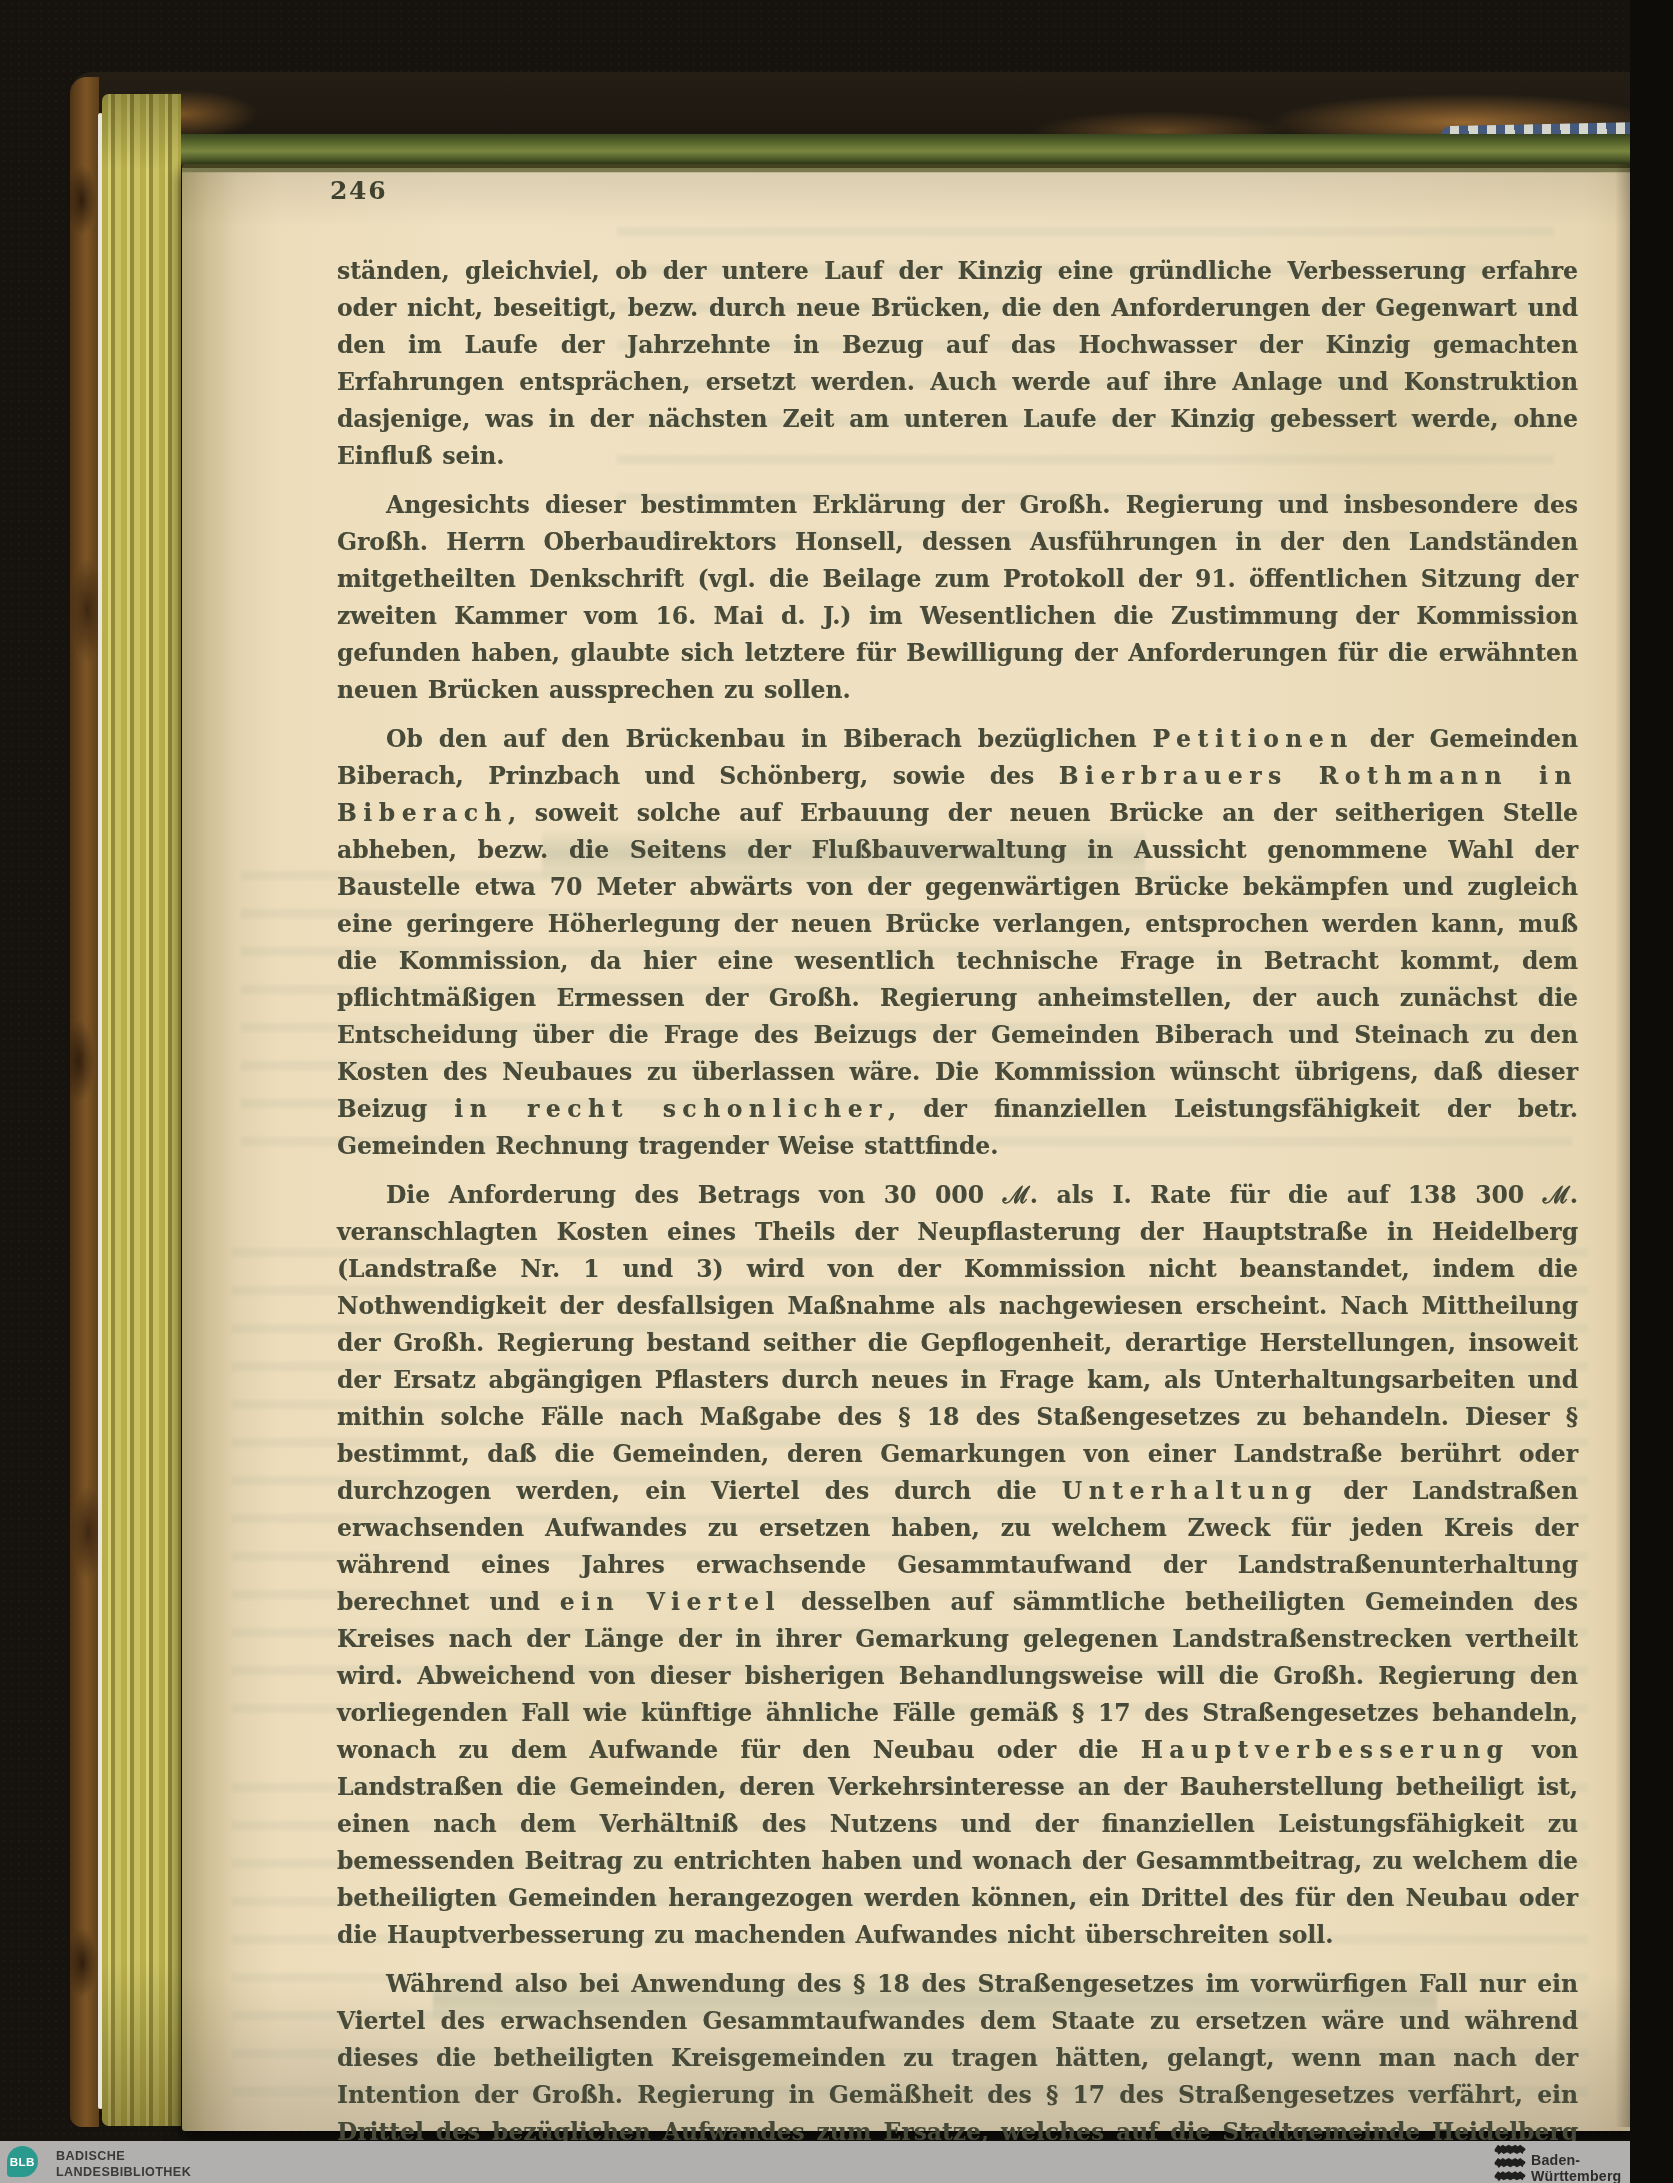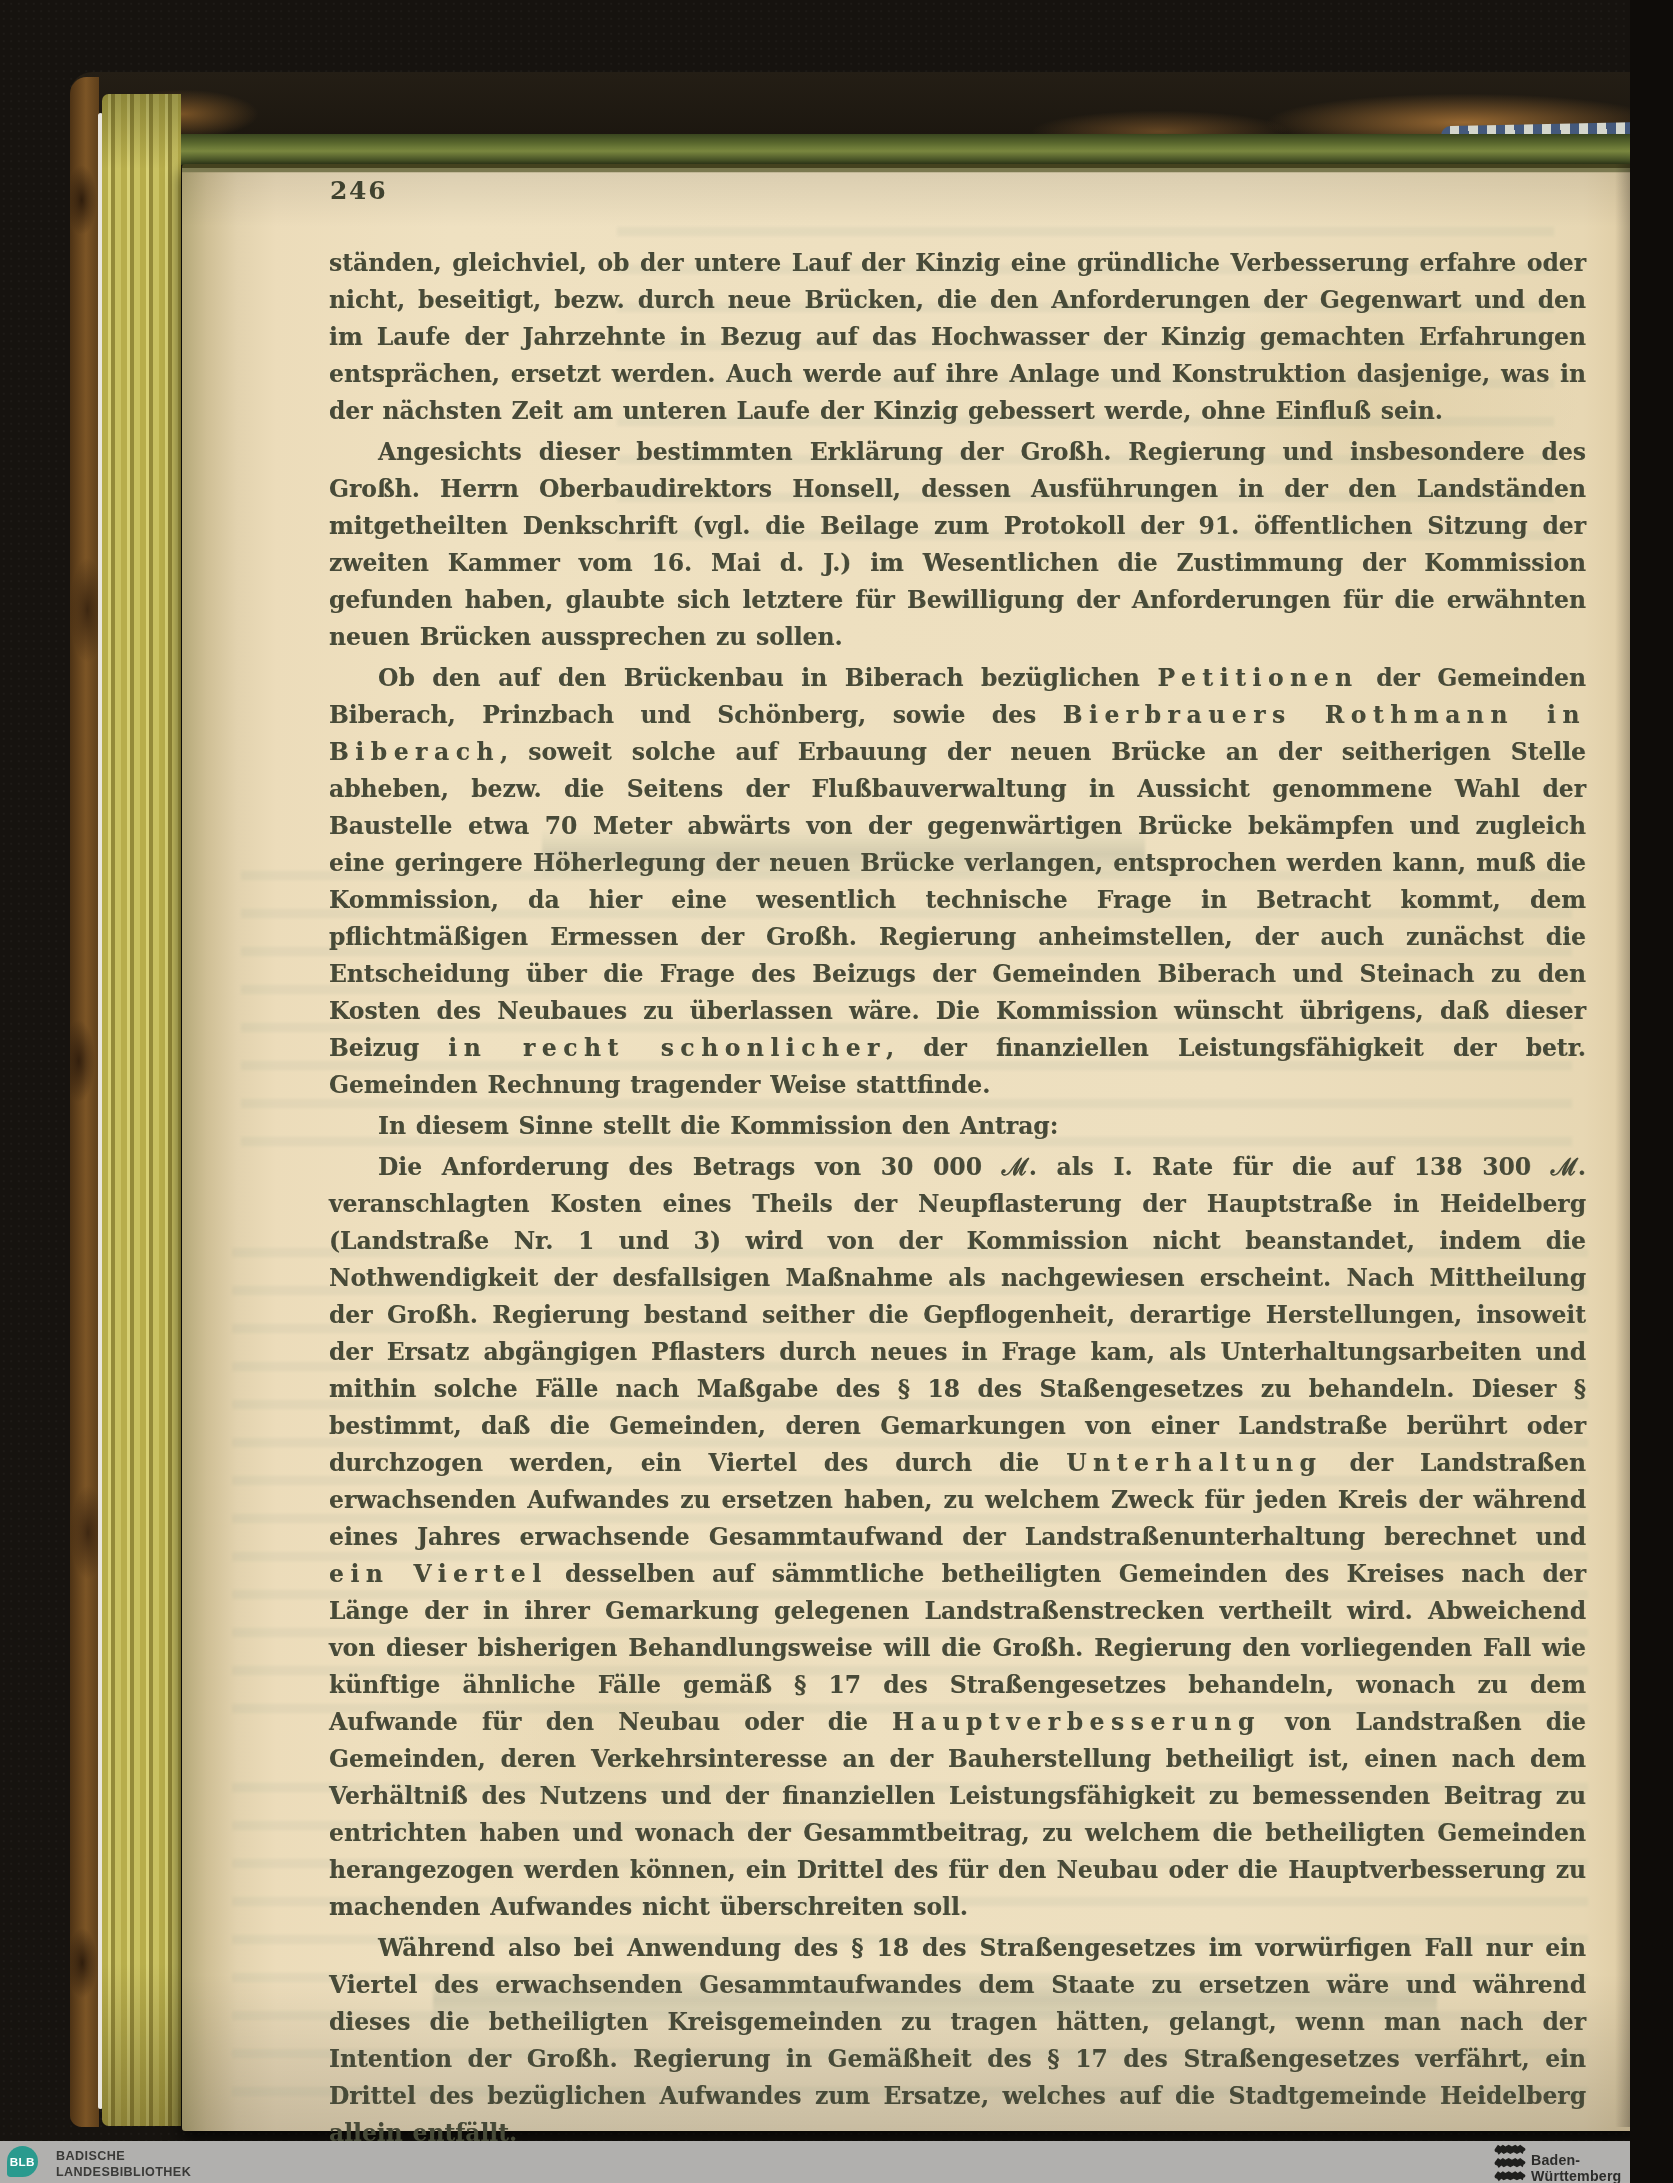--- a/index.html
+++ b/index.html
@@ -58,21 +58,21 @@
   .g-lines{background:repeating-linear-gradient(180deg, rgba(120,145,125,.11) 0 9.2px, transparent 9.2px 38px);}
   .g-smudge{background:linear-gradient(0deg, transparent, rgba(88,112,96,.22), transparent);}
 
   
   .page-number{position:absolute;left:330px;top:176px;
     font:700 25px "DejaVu Serif", serif;color:#3f422f;letter-spacing:1.7px;}
   .text-block{position:absolute;left:325px;top:241px;width:1265px;
     font-family:"DejaVu Serif", serif;font-weight:700;font-size:23.4px;line-height:37px;
     color:#474a38;text-align:justify;word-spacing:1.7px;
     text-shadow:0.3px 0.3px 0.6px rgba(50,50,30,.35);}
-  .para{margin:4px;}
+  .para{margin:12px;}
   .para.indent{text-indent:49px;}
   .para.continuation{text-indent:0;}
   .para.petition{margin-left:72px;margin-right:8.4px;text-indent:40px;}
   .para.heading{text-align:center;text-indent:0;font-size:25px;color:#383b29;
     letter-spacing:0.8px;margin:11px 0 7.5px;}
   .sperr{letter-spacing:.28em;}
 
   
   .footer-bar{position:absolute;left:0;top:2141px;width:1674px;height:43px;background:#b1b0ae;}
   .blb-badge{position:absolute;left:6.7px;top:2146px;width:31px;height:31px;
@@ -108,21 +108,20 @@
   </div>
 
   <div class="gutter"></div>
   <div class="facing-page"></div>
 
   <div class="page-number">246</div>
   <div class="text-block">
       <p class="para continuation"><span>ständen, gleichviel, ob der untere Lauf der Kinzig eine gründliche Verbesserung erfahre oder nicht, beseitigt, bezw. durch neue Brücken, die den Anforderungen der Gegenwart und den im Laufe der Jahrzehnte in Bezug auf das Hochwasser der Kinzig gemachten Erfahrungen entsprächen, ersetzt werden. Auch werde auf ihre Anlage und Konstruktion dasjenige, was in der nächsten Zeit am unteren Laufe der Kinzig gebessert werde, ohne Einfluß sein.</span></p>
       <p class="para indent"><span>Angesichts dieser bestimmten Erklärung der Großh. Regierung und insbesondere des Großh. Herrn Oberbaudirektors Honsell, dessen Ausführungen in der den Landständen mitgetheilten Denkschrift (vgl. die Beilage zum Protokoll der 91. öffentlichen Sitzung der zweiten Kammer vom 16. Mai d. J.) im Wesentlichen die Zustimmung der Kommission gefunden haben, glaubte sich letztere für Bewilligung der Anforderungen für die erwähnten neuen Brücken aussprechen zu sollen.</span></p>
       <p class="para indent"><span>Ob den auf den Brückenbau in Biberach bezüglichen </span><span class="sperr">Petitionen</span><span> der Gemeinden Biberach, Prinzbach und Schönberg, sowie des </span><span class="sperr">Bierbrauers Rothmann in Biberach</span><span>, soweit solche auf Erbauung der neuen Brücke an der seitherigen Stelle abheben, bezw. die Seitens der Flußbauverwaltung in Aussicht genommene Wahl der Baustelle etwa 70 Meter abwärts von der gegenwärtigen Brücke bekämpfen und zugleich eine geringere Höherlegung der neuen Brücke verlangen, entsprochen werden kann, muß die Kommission, da hier eine wesentlich technische Frage in Betracht kommt, dem pflichtmäßigen Ermessen der Großh. Regierung anheimstellen, der auch zunächst die Entscheidung über die Frage des Beizugs der Gemeinden Biberach und Steinach zu den Kosten des Neubaues zu überlassen wäre. Die Kommission wünscht übrigens, daß dieser Beizug </span><span class="sperr">in recht schonlicher</span><span>, der finanziellen Leistungsfähigkeit der betr. Gemeinden Rechnung tragender Weise stattfinde.</span></p>
-      <p class="para indent"><span>In diesem Sinne stellt die Kommission den Antrag:</span></p>
       <p class="para indent"><span>Die Anforderung des Betrags von 30 000 ℳ. als I. Rate für die auf 138 300 ℳ. veranschlagten Kosten eines Theils der Neupflasterung der Hauptstraße in Heidelberg (Landstraße Nr. 1 und 3) wird von der Kommission nicht beanstandet, indem die Nothwendigkeit der desfallsigen Maßnahme als nachgewiesen erscheint. Nach Mittheilung der Großh. Regierung bestand seither die Gepflogenheit, derartige Herstellungen, insoweit der Ersatz abgängigen Pflasters durch neues in Frage kam, als Unterhaltungsarbeiten und mithin solche Fälle nach Maßgabe des § 18 des Staßengesetzes zu behandeln. Dieser § bestimmt, daß die Gemeinden, deren Gemarkungen von einer Landstraße berührt oder durchzogen werden, ein Viertel des durch die </span><span class="sperr">Unterhaltung</span><span> der Landstraßen erwachsenden Aufwandes zu ersetzen haben, zu welchem Zweck für jeden Kreis der während eines Jahres erwachsende Gesammtaufwand der Landstraßenunterhaltung berechnet und </span><span class="sperr">ein Viertel</span><span> desselben auf sämmtliche betheiligten Gemeinden des Kreises nach der Länge der in ihrer Gemarkung gelegenen Landstraßenstrecken vertheilt wird.  Abweichend von dieser bisherigen Behandlungsweise will die Großh. Regierung den vorliegenden Fall wie künftige ähnliche Fälle gemäß § 17 des Straßengesetzes behandeln, wonach zu dem Aufwande für den Neubau oder die </span><span class="sperr">Hauptverbesserung</span><span> von Landstraßen die Gemeinden, deren Verkehrsinteresse an der Bauherstellung betheiligt ist, einen nach dem Verhältniß des Nutzens und der finanziellen Leistungsfähigkeit zu bemessenden Beitrag zu entrichten haben und wonach der Gesammtbeitrag, zu welchem die betheiligten Gemeinden herangezogen werden können, ein Drittel des für den Neubau oder die Hauptverbesserung zu machenden Aufwandes nicht überschreiten soll.</span></p>
       <p class="para indent"><span>Während also bei Anwendung des § 18 des Straßengesetzes im vorwürfigen Fall nur ein Viertel des erwachsenden Gesammtaufwandes dem Staate zu ersetzen wäre und während dieses die betheiligten Kreisgemeinden zu tragen hätten, gelangt, wenn man nach der Intention der Großh. Regierung in Gemäßheit des § 17 des Straßengesetzes verfährt, ein Drittel des bezüglichen Aufwandes zum Ersatze, welches auf die Stadtgemeinde Heidelberg allein entfällt.</span></p>
     </div>
 
   <div class="footer-bar"></div>
   <div class="blb-badge">BLB</div>
   <div class="lib-name">
     <div>BADISCHE</div>
     <div>LANDESBIBLIOTHEK</div>
   </div>

